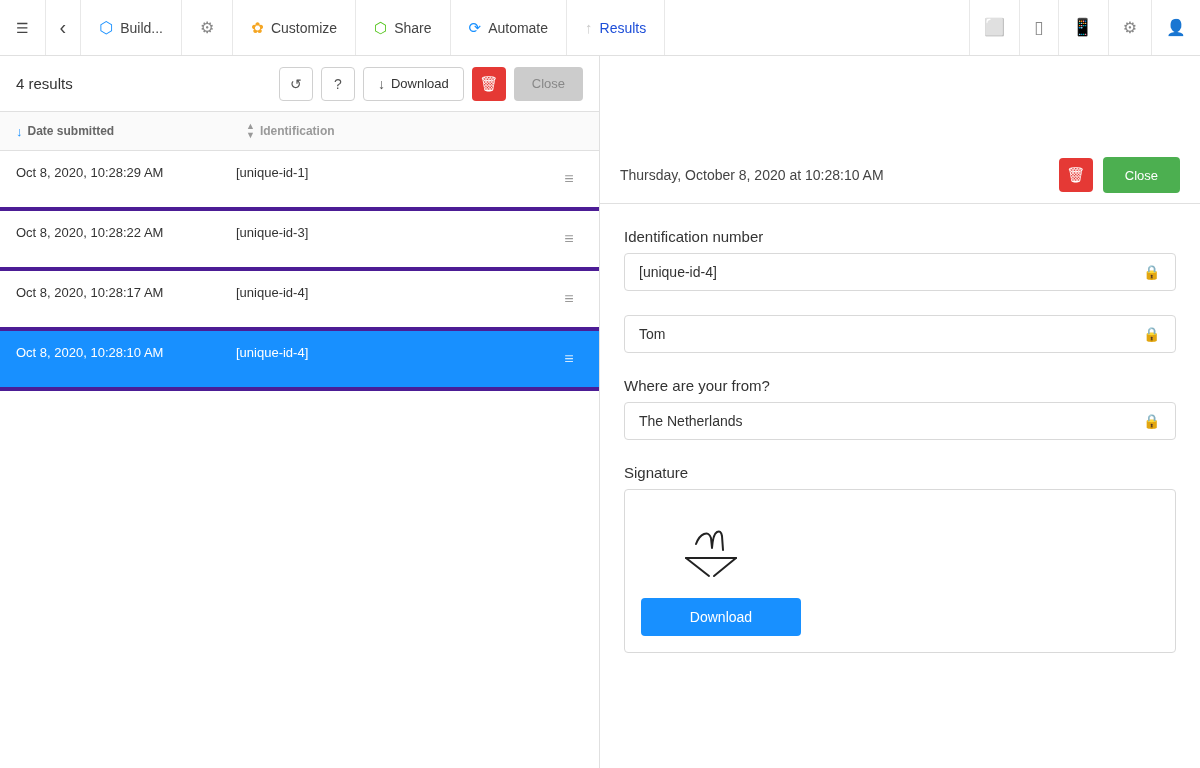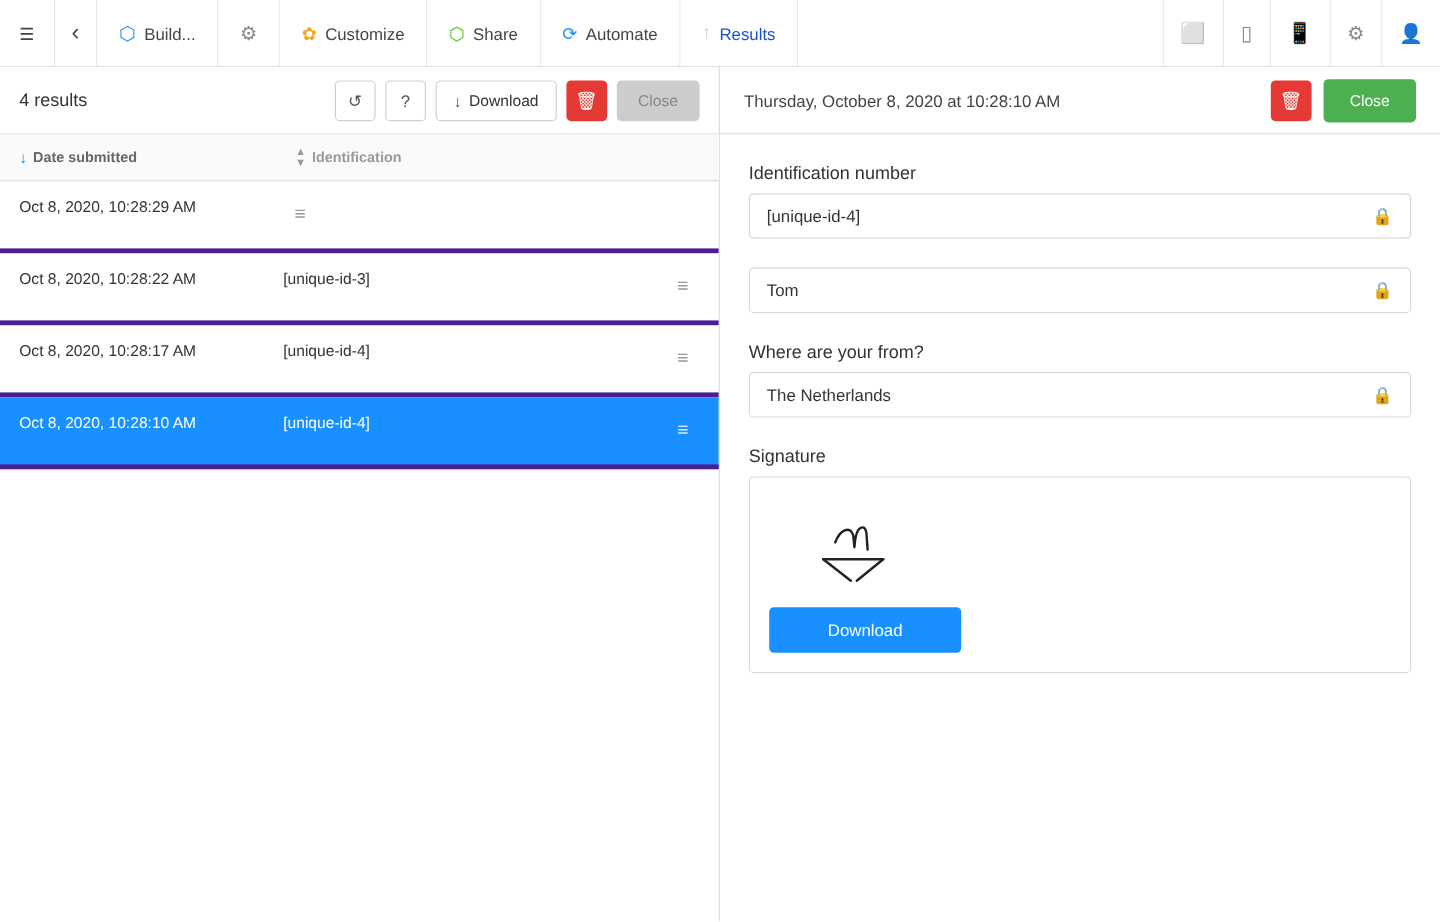--- a/index.html
+++ b/index.html
@@ -149,20 +149,21 @@
     .table-row.active .row-menu { color: rgba(255,255,255,0.8); }
     .table-row.active .row-id { color: #fff; }
 
     
     .right-panel {
       flex: 1;
       display: flex;
       flex-direction: column;
       background: #fff;
       overflow-y: auto;
+      justify-content: center;
     }
     .right-header {
       display: flex;
       align-items: center;
       padding: 0 20px;
       height: 56px;
       border-bottom: 1px solid #e0e0e0;
       gap: 10px;
     }
     .submission-time {
@@ -326,20 +327,21 @@
           <span>▲</span>
           <span>▼</span>
         </div>
         <span>Identification</span>
       </div>
     </div>
 
     <div class="table-rows">
       <div class="table-row">
         <span class="row-date">Oct 8, 2020, 10:28:29 AM</span>
+        <span class="row-id">[unique-id-1]</span>
         <span class="row-menu">≡</span>
       </div>
       <div class="table-row">
         <span class="row-date">Oct 8, 2020, 10:28:22 AM</span>
         <span class="row-id">[unique-id-3]</span>
         <span class="row-menu">≡</span>
       </div>
       <div class="table-row">
         <span class="row-date">Oct 8, 2020, 10:28:17 AM</span>
         <span class="row-id">[unique-id-4]</span>

